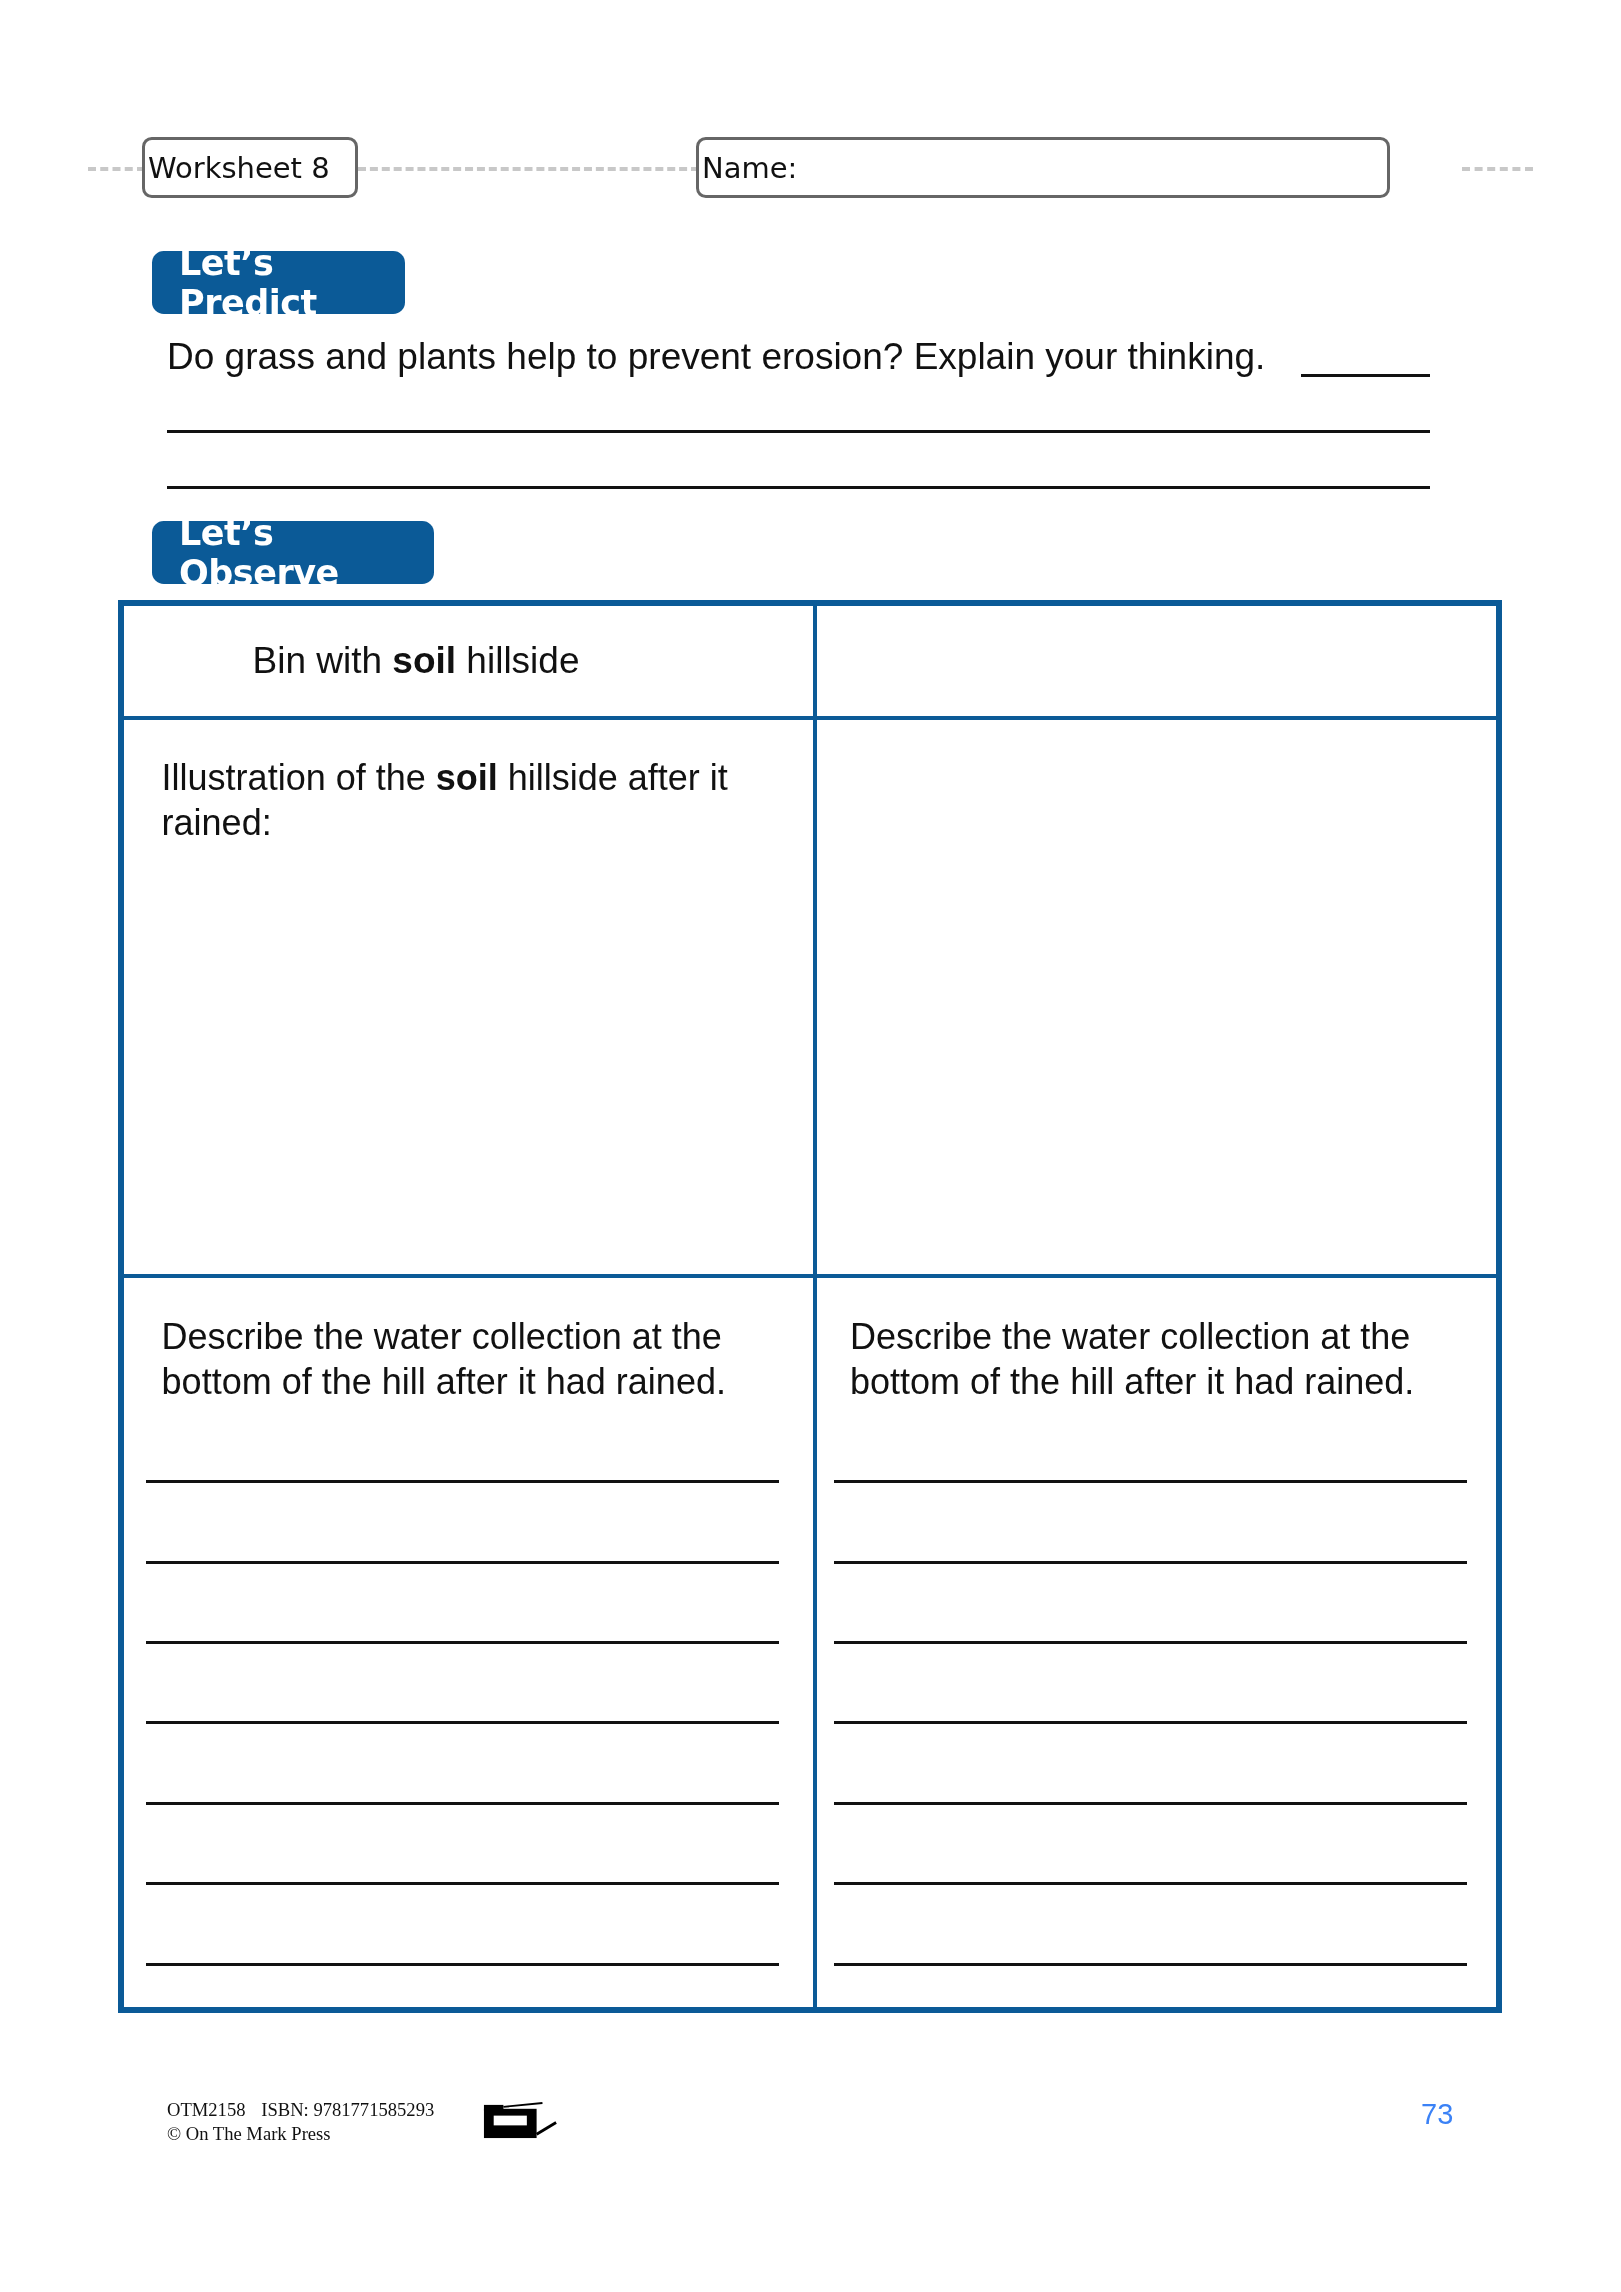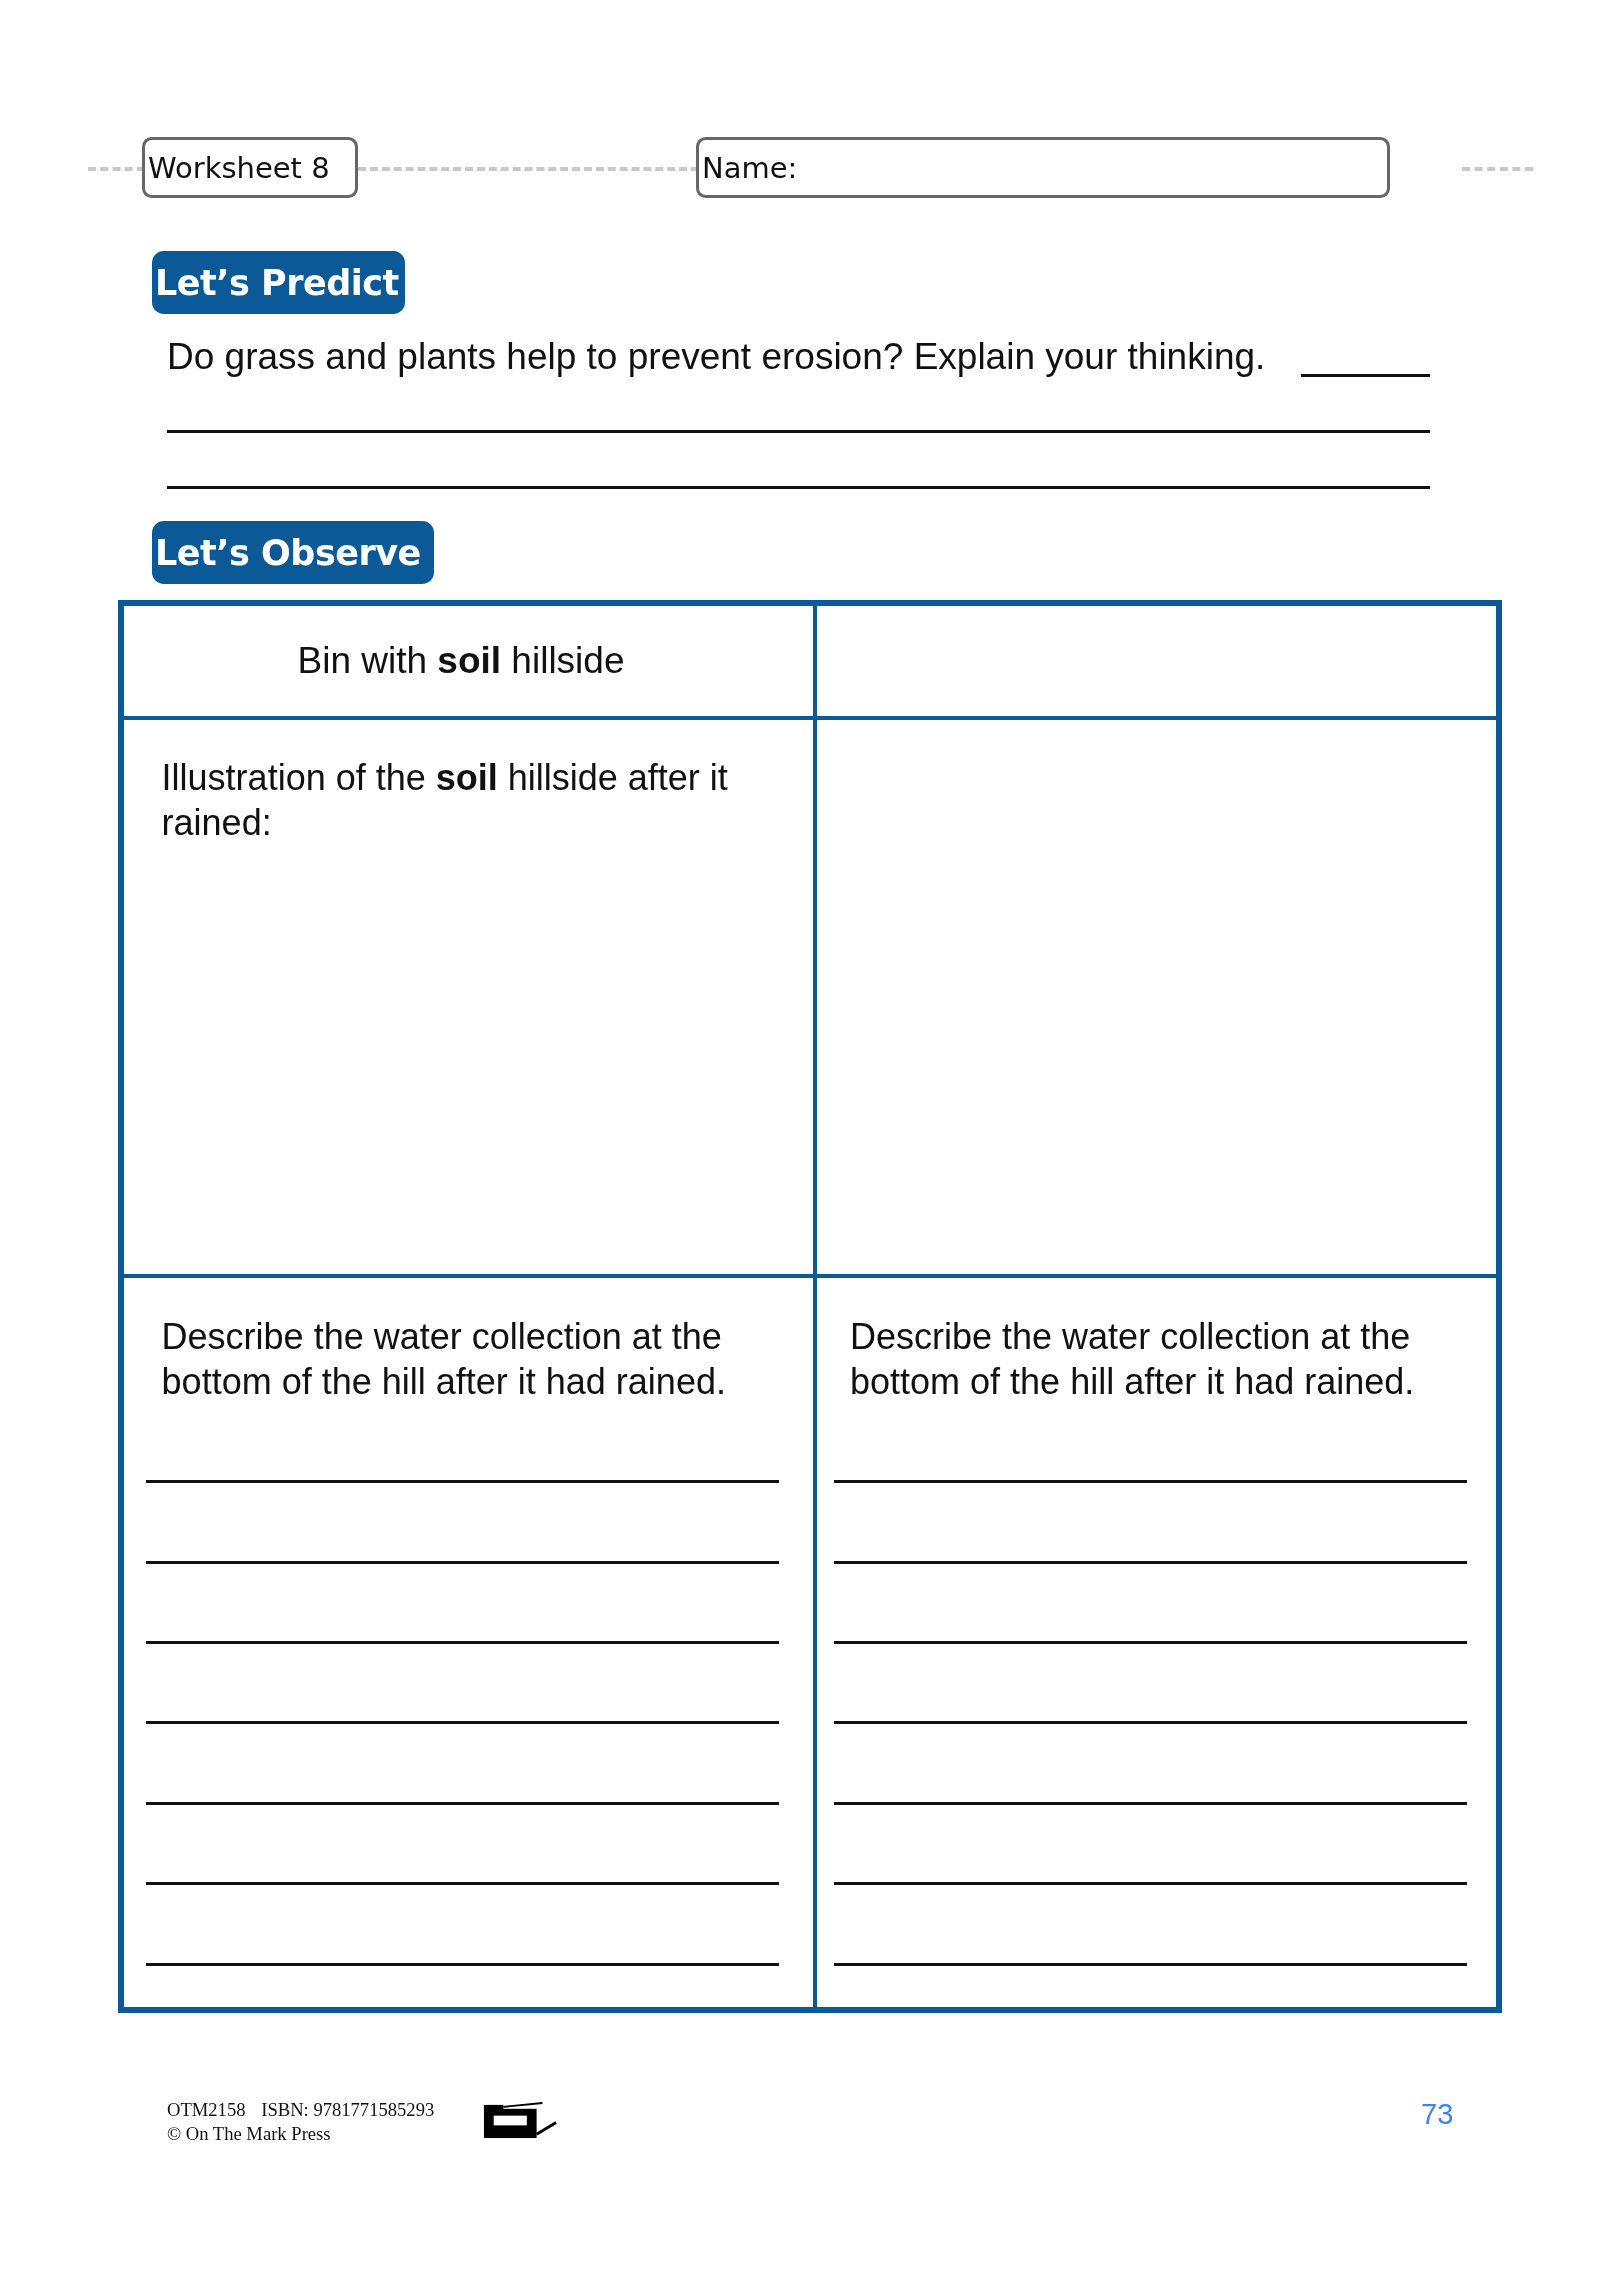--- a/index.html
+++ b/index.html
@@ -8,21 +8,21 @@
 
     .dash-line { position: absolute; height: 0; border-top: 4.9px dashed #c8c8c8; top: 167px; }
     .hdr-box {
       position: absolute; background: #fff; border: 3.9px solid #666;
       border-radius: 9.8px; font-family: "DejaVu Sans", sans-serif;
       font-size: 29px; color: #111; display: flex; align-items: center; padding-left: 3px;
     }
     .pill {
       position: absolute; background: #0b5a97; color: #fff; border-radius: 11.8px;
       font-family: "DejaVu Sans", sans-serif; font-weight: bold; font-size: 35px;
-      display: flex; align-items: center; padding-left: 3px; letter-spacing: -0.5px;
+      display: flex; align-items: center; padding-left: 27px; letter-spacing: -0.5px;
     }
     .question { position: absolute; font-size: 37px; color: #111; white-space: nowrap; }
     .rule { position: absolute; height: 2.9px; background: #111; }
 
     .table-wrap {
       position: absolute; left: 118px; top: 600px; width: 1384px; height: 1413px;
       border: 6.9px solid #0b5a97; background: #fff;
     }
     .col-div { position: absolute; left: 689px; top: 0; bottom: 0; width: 3.9px; background: #0b5a97; }
     .row-div { position: absolute; left: 0; right: 0; height: 3.9px; background: #0b5a97; }
@@ -63,21 +63,21 @@
 
 <div class="pill" style="left:152px; top:521px; width:282px; height:63px;">
   <span>Let’s Observe</span>
 </div>
 
 <div class="table-wrap">
   <div class="col-div"></div>
   <div class="row-div" style="top:110px;"></div>
   <div class="row-div" style="top:668px;"></div>
 
-  <div class="cell-head" style="left:0; top:0; width:584px;margin-left:45px;">
+  <div class="cell-head" style="left:0; top:0; width:584px;">
     <span><span>Bin with </span><b>soil</b><span> hillside</span></span>
   </div>
 
   <div class="cell-text" style="left:21.6px; top:149px; width:657px; height:510px;">
     <span>Illustration of the </span><b>soil</b><span> hillside after it rained:</span>
   </div>
 
   <div class="cell-text" style="left:21.6px; top:708px; width:647px;">Describe the water collection at the bottom of the hill after it had rained.</div>
   <div class="cell-text" style="left:710px; top:708px; width:647px;">Describe the water collection at the bottom of the hill after it had rained.</div>
 

